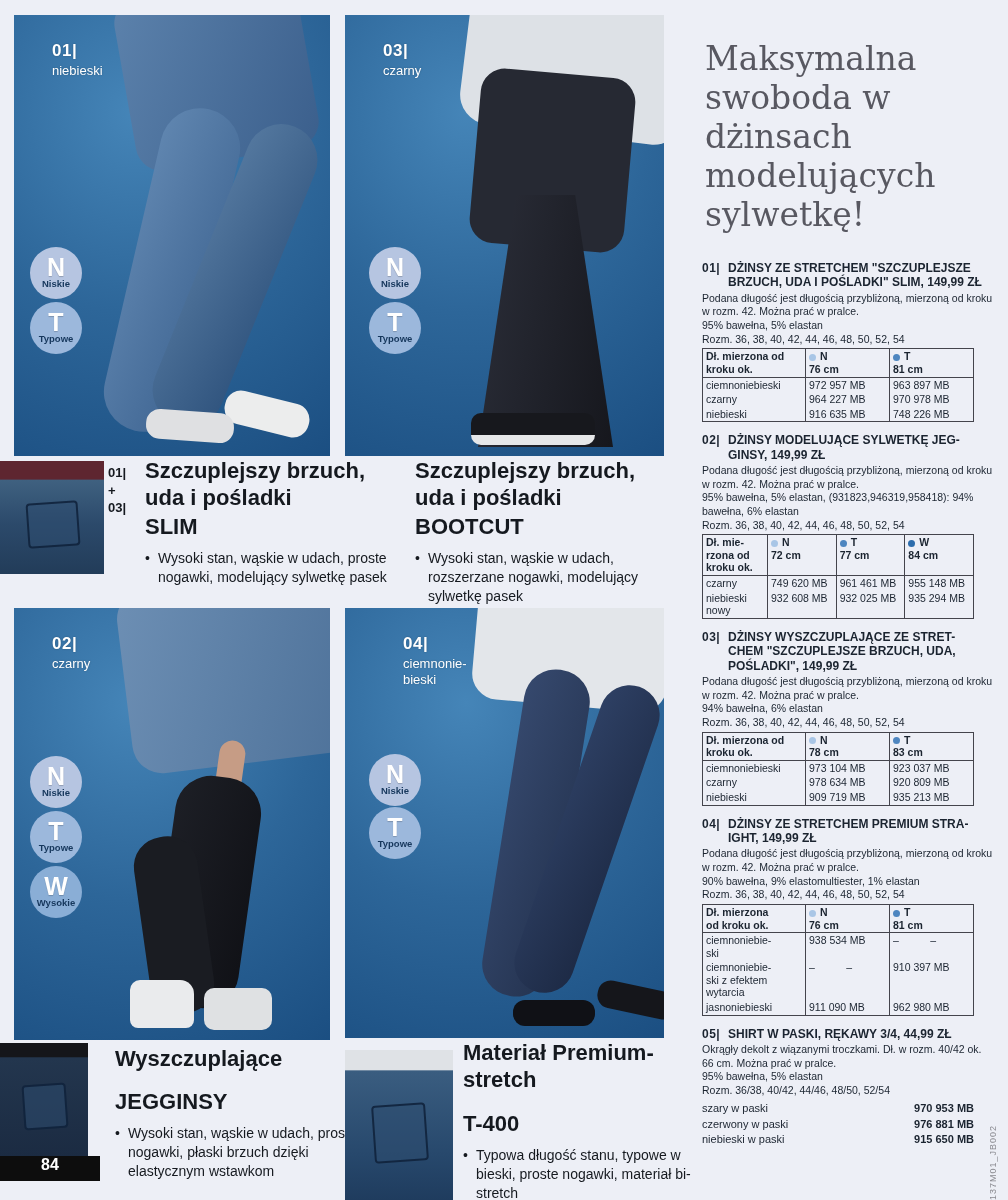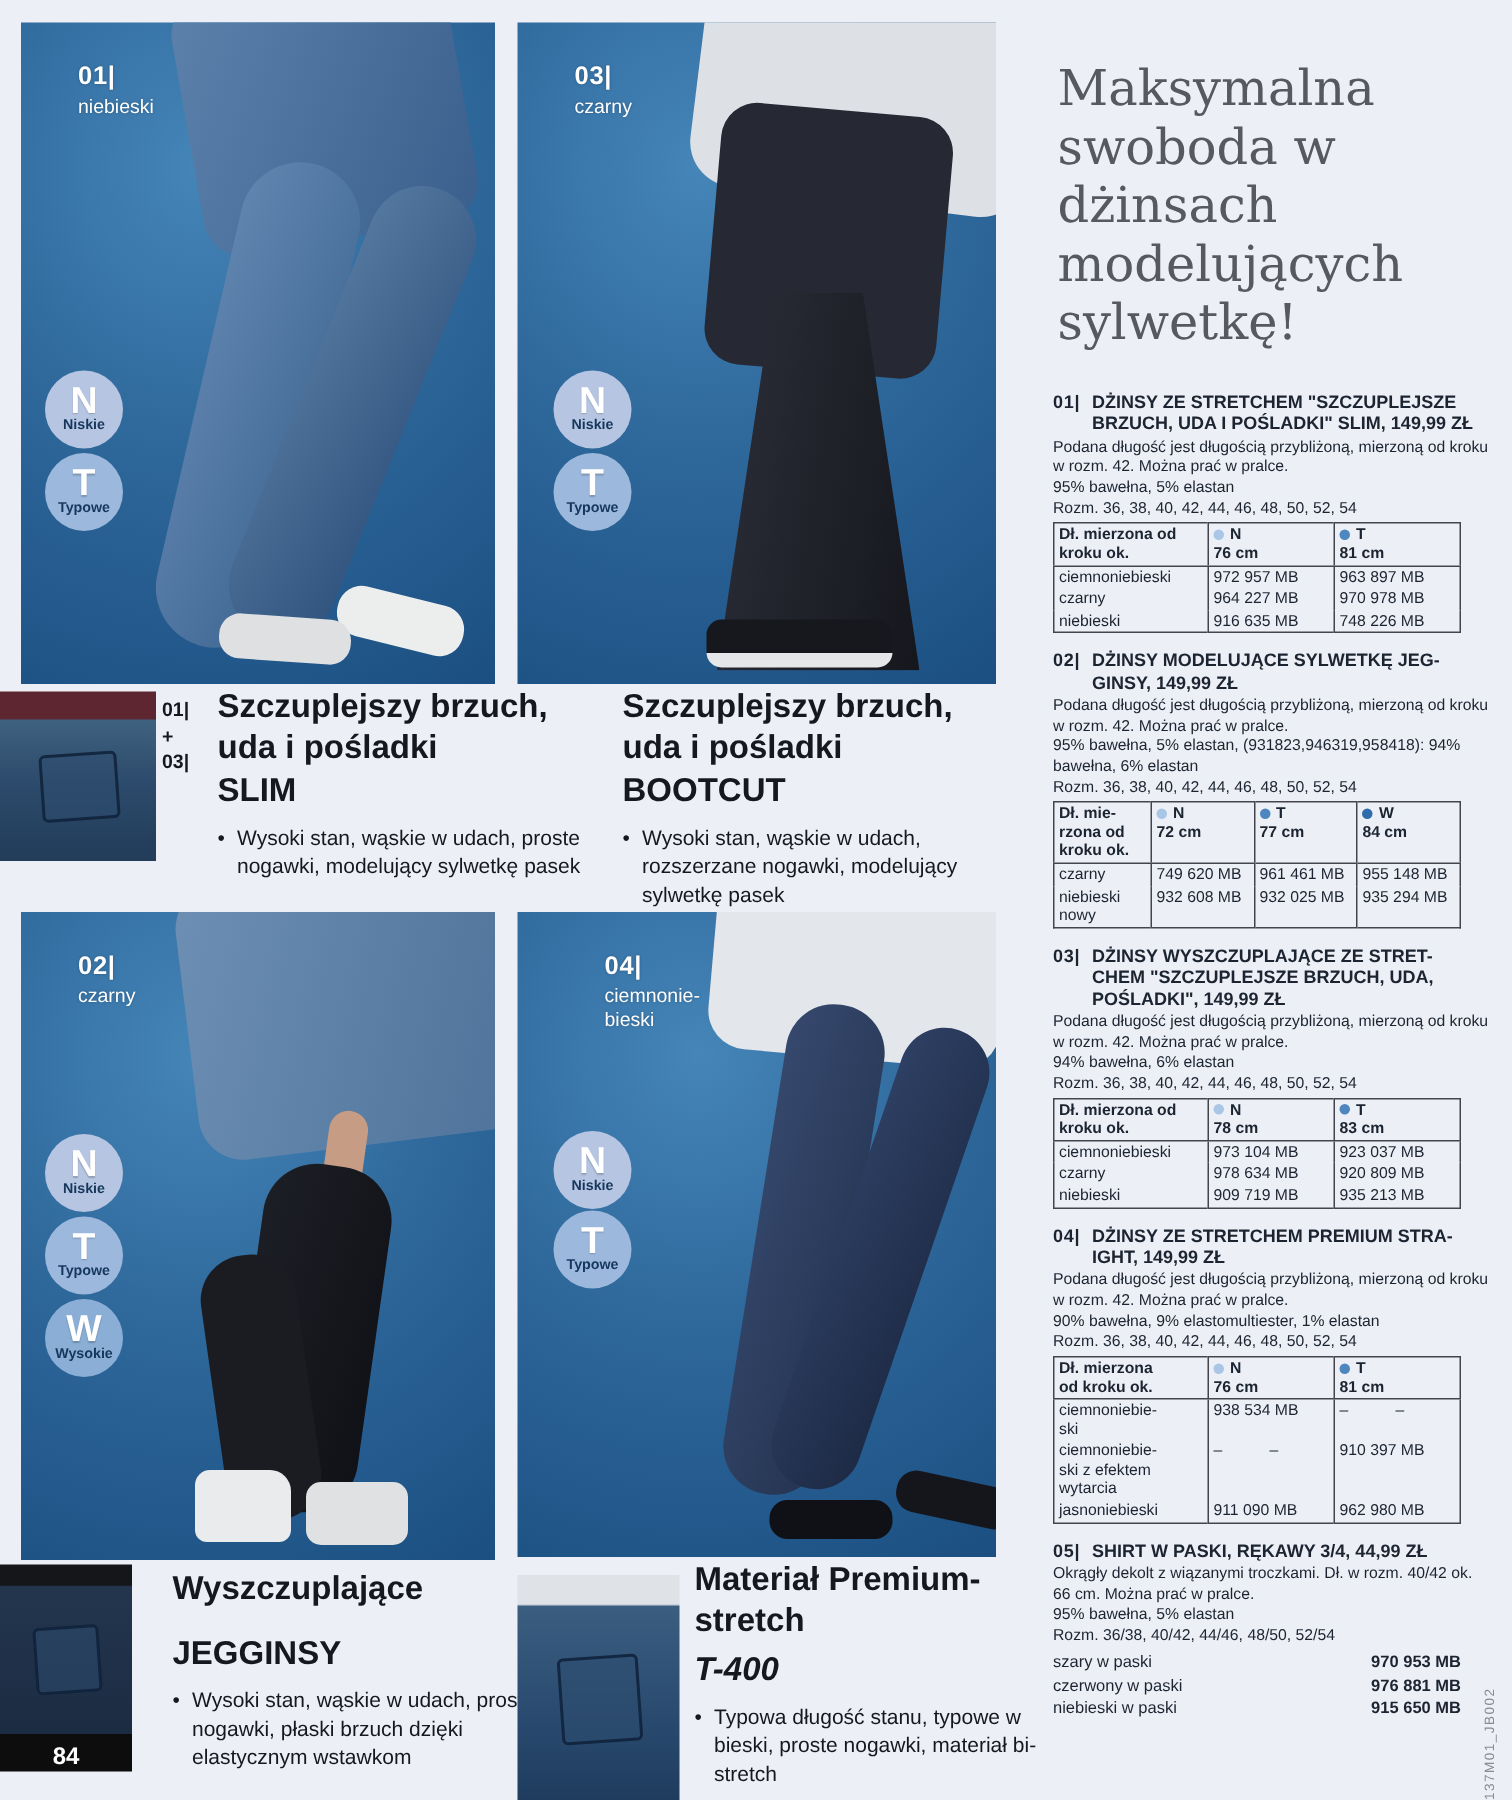--- a/index.html
+++ b/index.html
@@ -71,21 +71,21 @@
   .refcol {position:absolute; left:108px; top:464px; font-size:13px; font-weight:bold; color:#15191f; line-height:1.35;}
   .refcol span {display:block;}
   .desc {position:absolute; width:256px; color:#15191f;}
   .descA {left:145px; top:458px;}
   .descB {left:415px; top:458px;}
   .descC {left:115px; top:1046px; width:250px;}
   .descD {left:463px; top:1040px; width:230px;}
   .d-title {font-size:22px; font-weight:bold; line-height:1.22; white-space:pre-line;}
   .d-emph  {font-size:22px; font-weight:bold; line-height:1.2; margin-top:2px;}
   .descC .d-emph {margin-top:16px;}
-  .descD .d-emph {margin-top:6px;font-style:italic;}
+  .descD .d-emph {margin-top:17px;}
   .d-bullet {margin-top:9px; font-size:14px; line-height:1.35; display:flex;}
   .bdot {width:13px; flex:none;}
 
   
   .headline {position:absolute; left:705px; top:40px; width:262px;
              font-family:"DejaVu Serif",serif; font-weight:normal;
              font-size:33px; line-height:1.18; color:var(--headline-gray,#585861);}
   .products {position:absolute; left:702px; top:261px; width:292px;
              display:flex; flex-direction:column; gap:11px; color:var(--text-dark,#1b2430);}
   .prod-head {display:flex;}
@@ -102,23 +102,23 @@
   .t2 {width:272px;} .t2 th:first-child {width:96px;margin-top:44px;}
   .t3 {width:272px;} .t3 th:first-child {width:58px;}
   .dot {display:inline-block; width:7px; height:7px; border-radius:50%; margin-right:4px; vertical-align:middle;}
   .dot.n {background:var(--dot-n,#a9c6e6);} .dot.t {background:var(--dot-t,#4e86c0);} .dot.w {background:var(--dot-w,#2d6dac);}
   .colkey {display:block;} .collen {display:block;}
   .crows {margin-top:3px;}
   .crow {display:flex; justify-content:space-between; width:272px; font-size:11px; line-height:1.45;}
   .cval {font-weight:bold;}
 
   
-  .pagebar {position:absolute; left:0; top:1156px; width:88px; height:25px;
+  .pagebar {position:absolute; left:0; top:1156px; width:100px; height:25px;
             background:var(--page-bar,#0d0d0d); color:#fff; font-size:16px; font-weight:bold;
-            display:flex; align-items:flex-end; justify-content:center;}
+            display:flex; align-items:flex-start; justify-content:center;}
   .sidecode {position:absolute; left:988px; top:1035px; height:165px;
              writing-mode:vertical-rl; transform:rotate(180deg);
              font-size:9px; letter-spacing:1px; color:#8a8a90;}
 </style>
 </head>
 <body>
 
 <div class="page">
 
   <div class="photo photo1">

